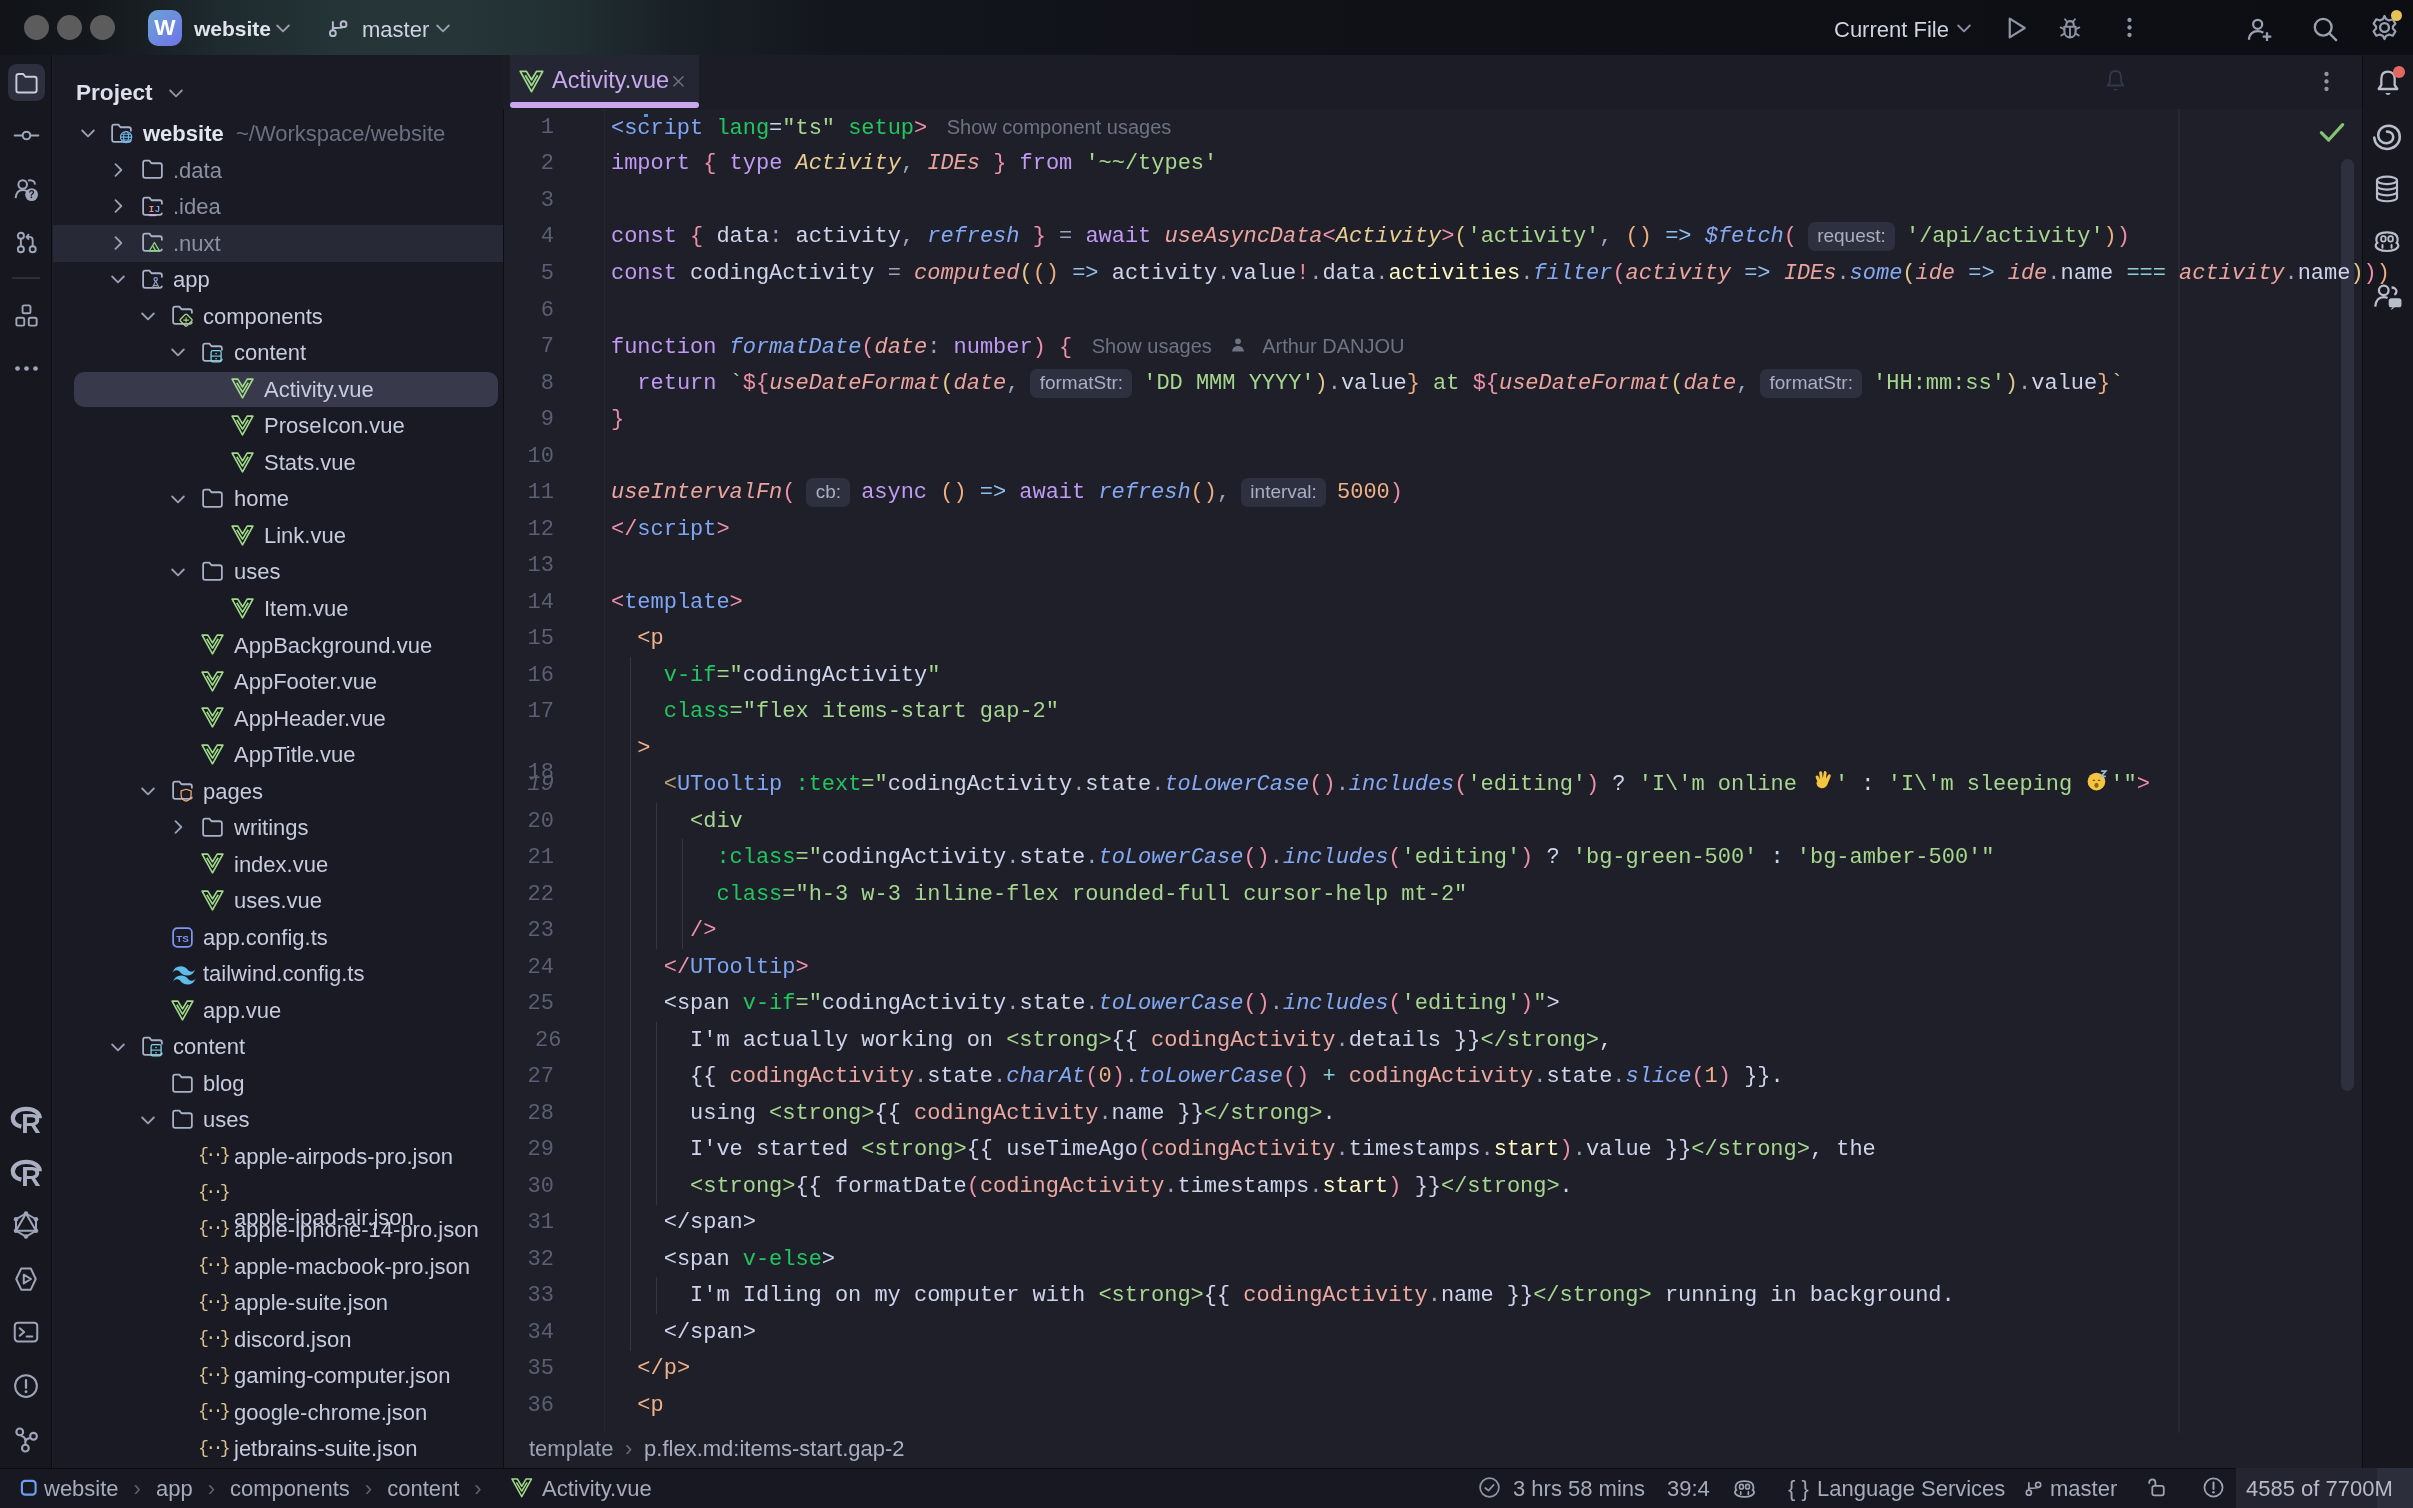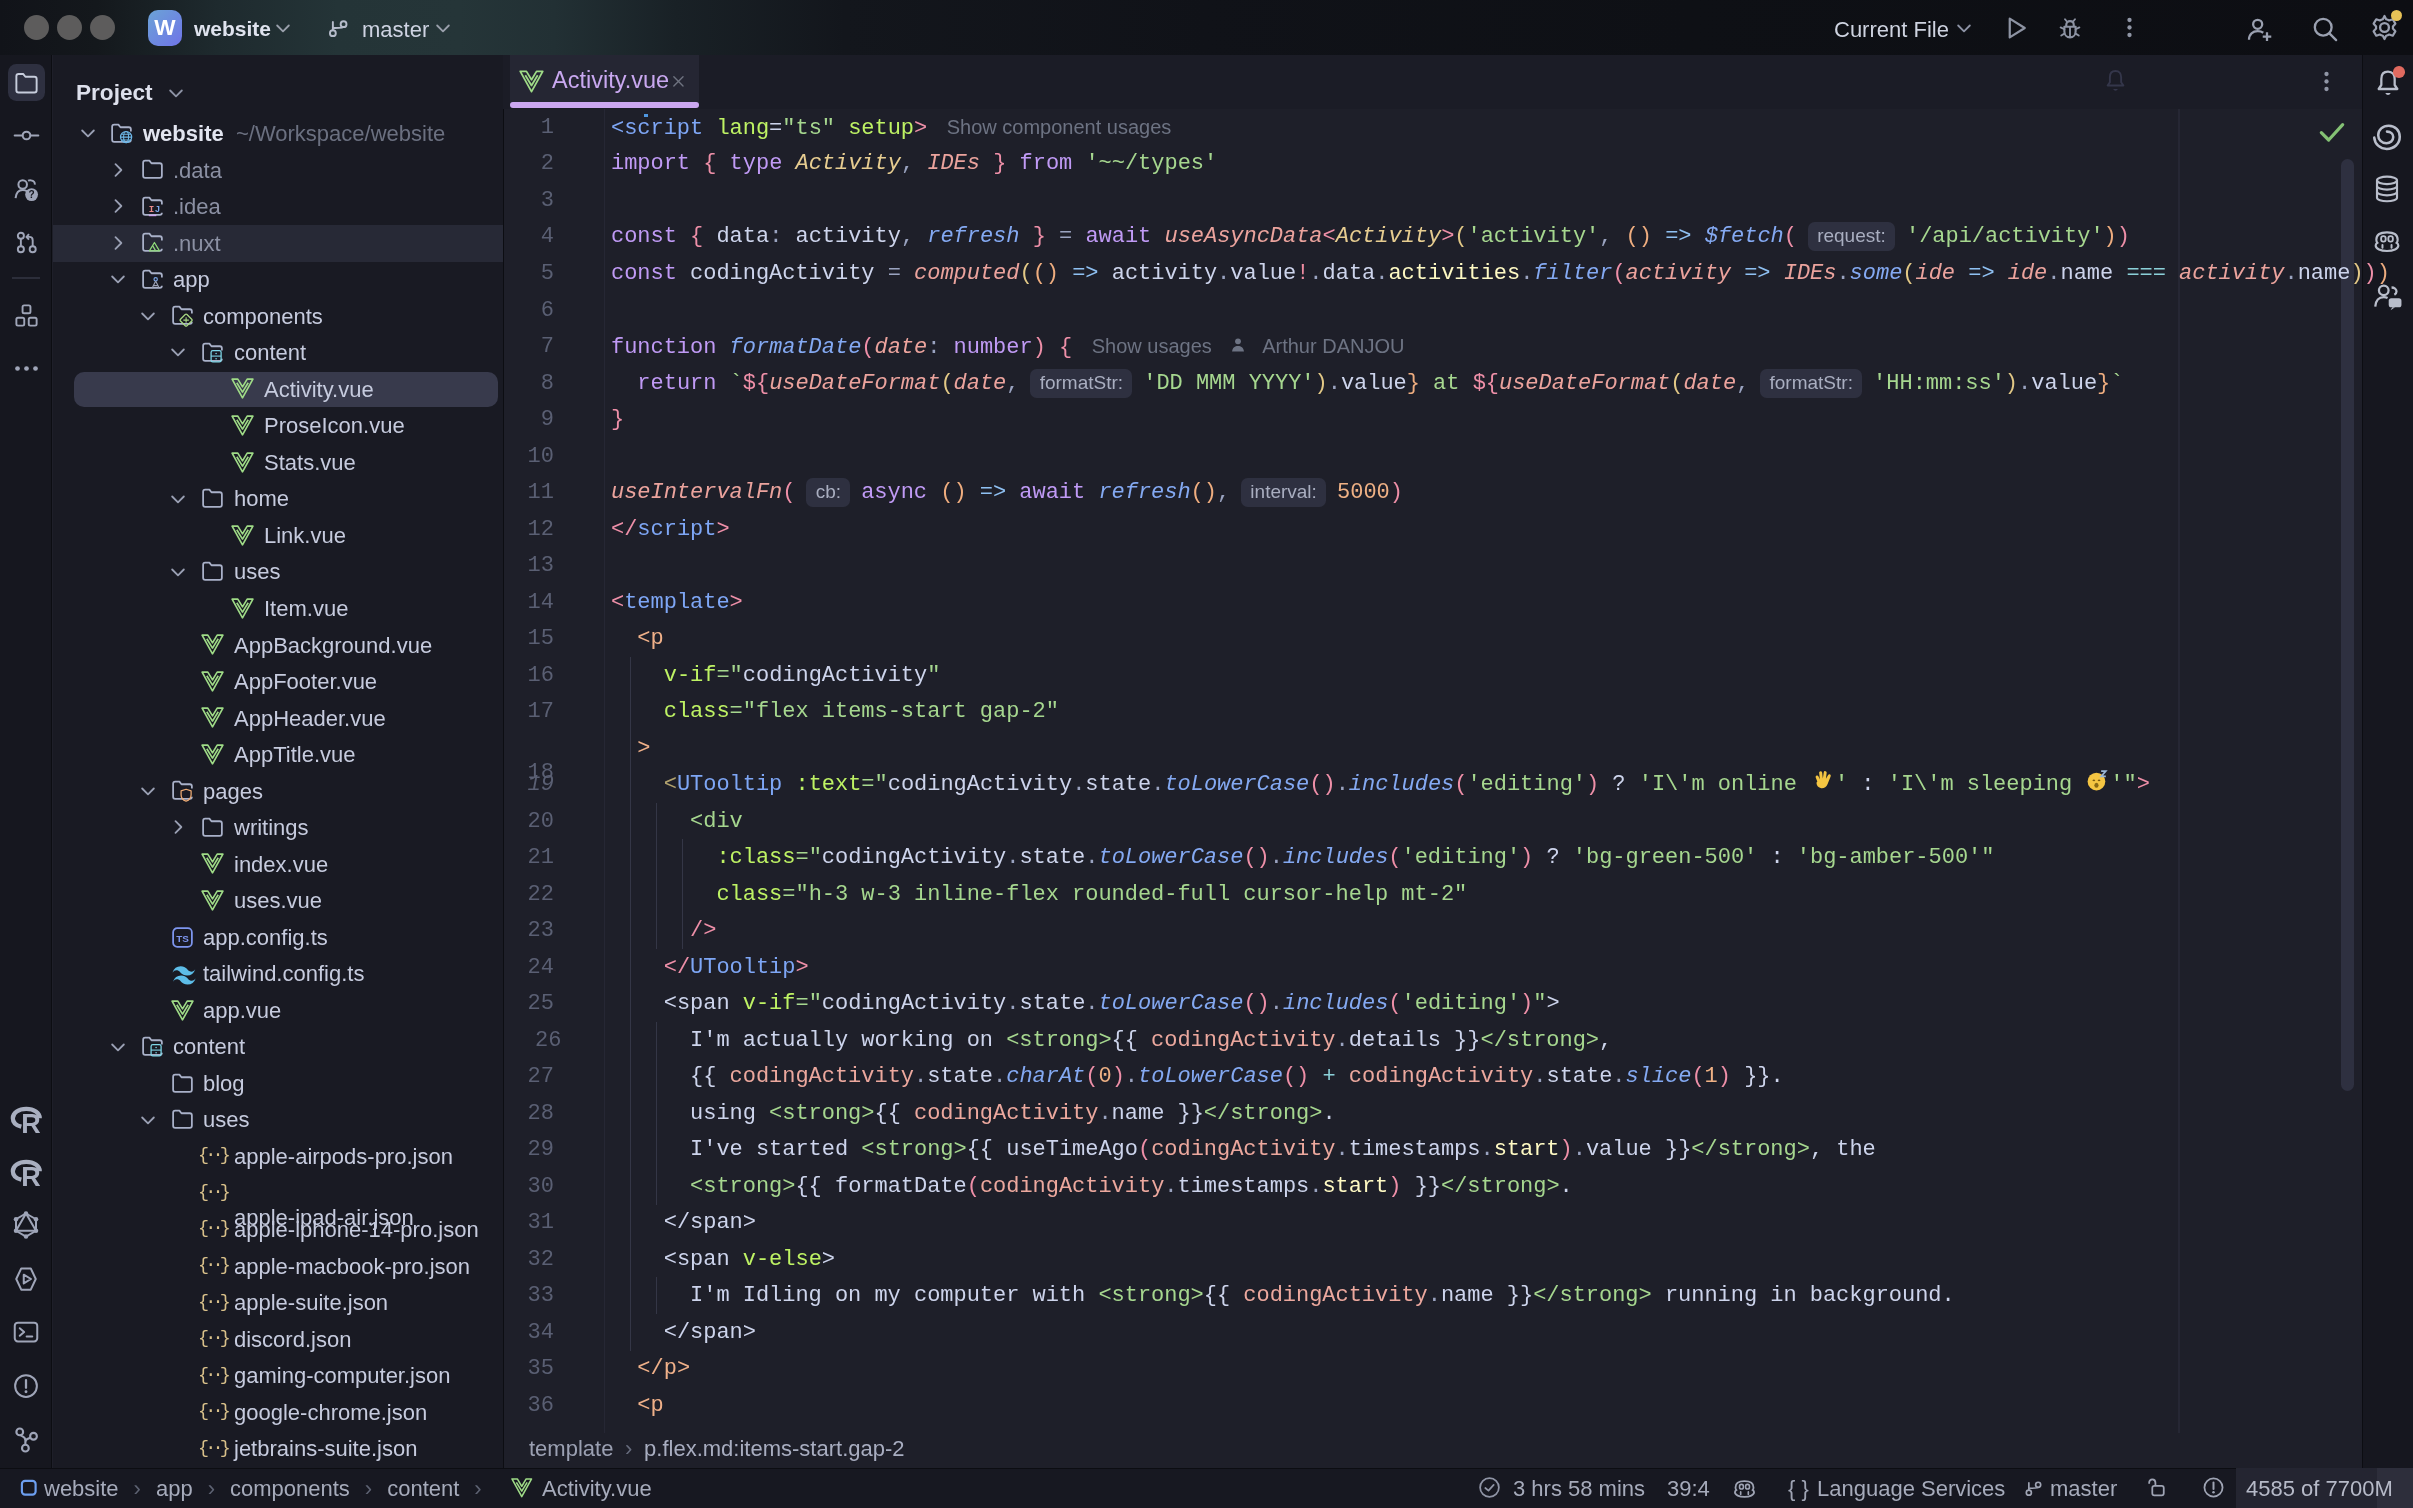--- a/index.html
+++ b/index.html
@@ -16,21 +16,21 @@
 .tlight { width:25px; height:25px; border-radius:50%; background:#5d5c5c; top:15px; }
 
 .ui { font-family:"Liberation Sans", sans-serif; color:#ced3e4; }
 
 .cl { position:absolute; left:0; white-space:pre; font-family:"Liberation Mono", monospace;
       font-size:22px; line-height:37px; height:37px; letter-spacing:-0.03px; color:#cdd4ec; }
 .num { position:absolute; right:0; text-align:right; font-family:"Liberation Mono", monospace;
       font-size:22px; line-height:37px; height:37px; color:#5a5f73; }
 .w{color:#cdd4ec}.kw{color:#c09af5}.br{color:#ee8fa8}.py{color:#e2c886}.po{color:#efad7f}
 .pp{color:#ee8fa8}.s{color:#a6d78f}.tb{color:#7ea6f5}.tp{color:#efb089}.tg{color:#a6d78f}
-.tw{color:#cdd4ec}.at{color:#bef264}.eq{color:#a6d78f}.num2{color:#efb185}
+.tw{color:#cdd4ec}.at{color:#22c55e}.eq{color:#a6d78f}.num2{color:#efb185}
 .isal{color:#eba39d;font-style:italic}.iyel{color:#e6cc90;font-style:italic}
 .iblu{color:#84a9f2;font-style:italic}
 .ar{color:#8fc0f2}.op{color:#8bd0d8}.tlp{color:#fef9c3}.sal{color:#eca89e}
 .ex{color:#ed8ba0}.d{color:#9aa3c0}.lt2{color:#b3a36e}
 .gh{font-family:"Liberation Sans", sans-serif; font-size:20px; color:#6d7383; letter-spacing:0; margin-left:8.4px;}
 .pill{display:inline-block; background:#2e3040; border-radius:6.7px; color:#a9aec0;
   font-family:"Liberation Sans", sans-serif; font-size:19px; letter-spacing:0;
   padding:1.7px 9.2px 2.5px 9.2px; margin:0 11px 0 11px; vertical-align:baseline; line-height:24px;}
 
 .trow { position:absolute; height:37px; line-height:37px; font-size:22px; color:#c6cbde; white-space:pre; }

